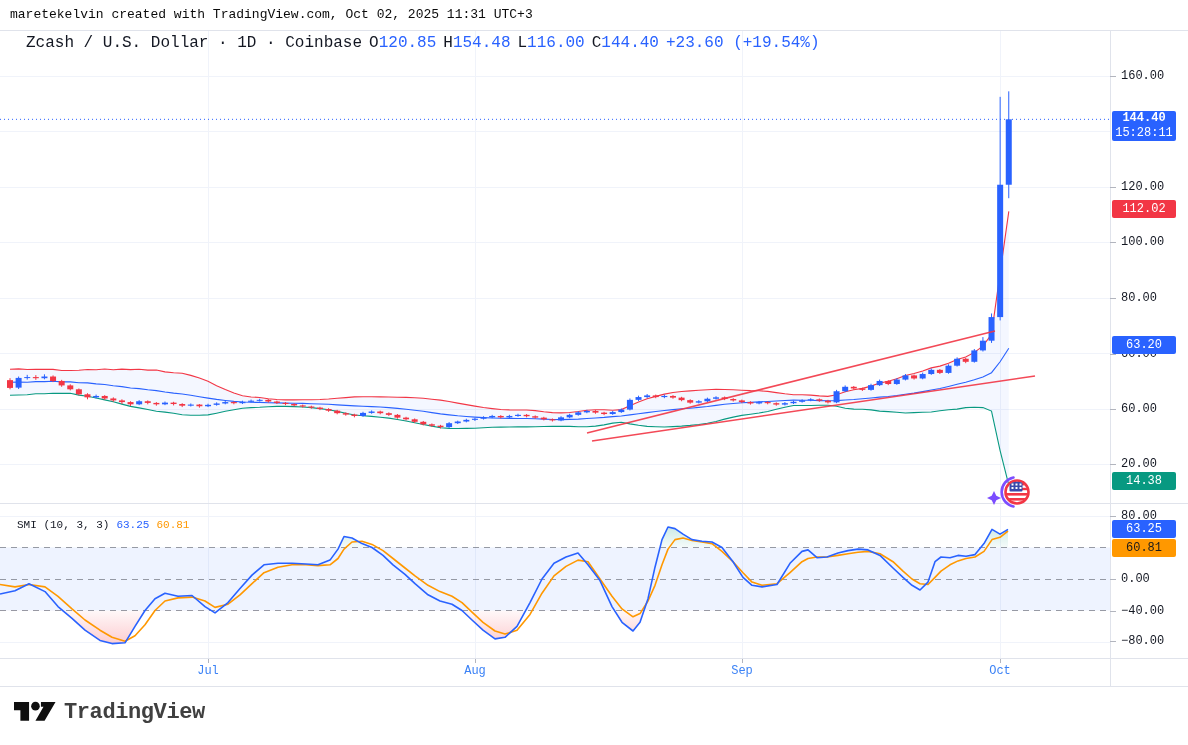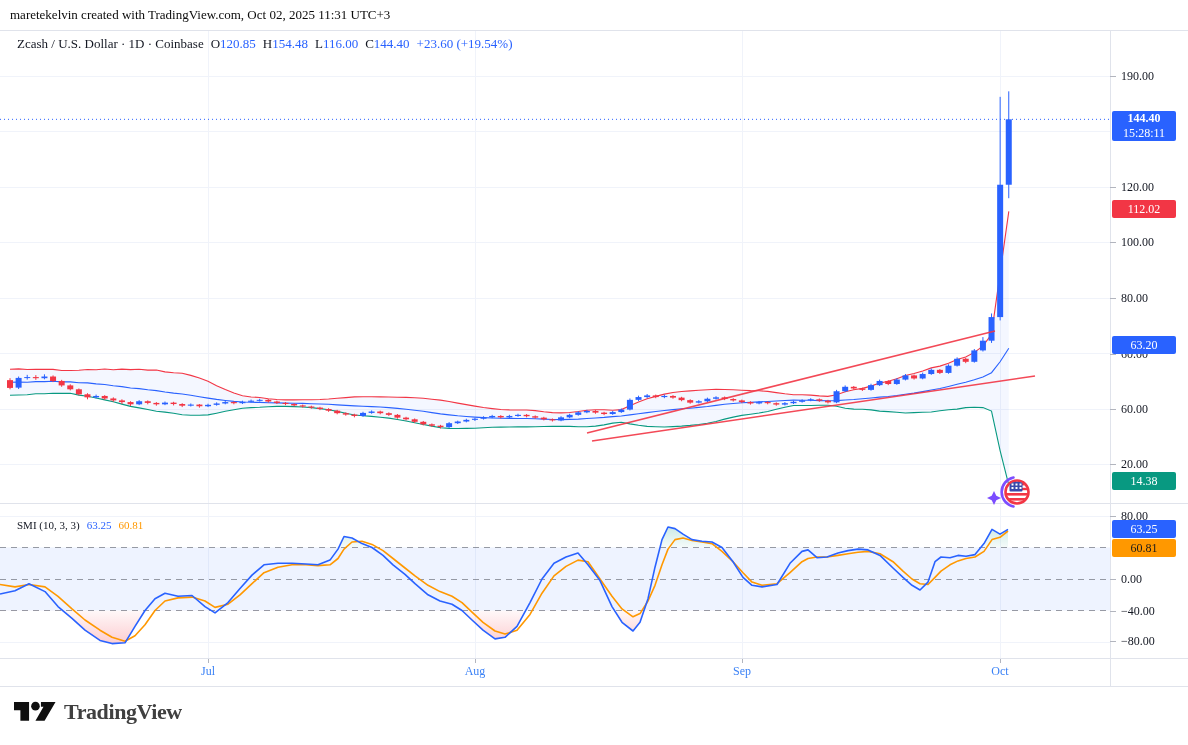--- a/index.html
+++ b/index.html
@@ -1,20 +1,20 @@
 <!DOCTYPE html>
 <html><head>
 <meta charset="utf-8">
 <style>
   html,body{margin:0;padding:0;background:#fff;}
   .stage{position:relative;width:1188px;height:745px;background:#fff;overflow:hidden;
-         font-family:Liberation Serif, serif;color:#131722;}
+         font-family:Liberation Mono, monospace;color:#131722;}
   .watermark{position:absolute;left:10px;top:7px;font-size:13px;color:#0b0b0b;white-space:nowrap;}
   svg.chartsvg{position:absolute;left:0;top:0;}
-  .legend{position:absolute;left:17px;top:36px;font-size:13px;line-height:15px;white-space:nowrap;}
+  .legend{position:absolute;left:26px;top:36px;font-size:16px;line-height:15px;white-space:nowrap;}
   .legend .row{margin-bottom:2px;}
   .legend .t{color:#131722;}
   .legend .b{color:#2962FF;}
   .legend .r{color:#F23645;}
   .legend .g{color:#089981;}
   .legend .o{color:#FF9800;}
   .legend .pair{margin-left:7px;}
   .smi-legend{position:absolute;left:17px;top:518px;font-size:11px;white-space:nowrap;}
   .axlbl{position:absolute;left:1121px;font-size:12px;color:#131722;transform:translateY(-50%);white-space:nowrap;}
   .tlbl{position:absolute;top:671px;font-size:12px;color:#3b82f6;transform:translate(-50%,-50%);}
@@ -362,21 +362,21 @@
     <div class="row">
       <span class="t">Zcash / U.S. Dollar · 1D · Coinbase</span><span class="pair"></span><span class="t">O</span><span class="b">120.85</span><span class="pair"></span><span class="t">H</span><span class="b">154.48</span><span class="pair"></span><span class="t">L</span><span class="b">116.00</span><span class="pair"></span><span class="t">C</span><span class="b">144.40</span><span class="pair"></span><span class="b">+23.60 (+19.54%)</span>
     </div>
   </div>
 
   <div class="smi-legend legend">
     <span class="t">SMI (10, 3, 3)</span><span class="pair"></span><span class="b">63.25</span><span class="pair"></span><span class="o">60.81</span>
   </div>
 
   <div class="hotzone" style="left:1110px;top:30px;width:78px;height:628px;cursor:ns-resize;"></div>
-  <div class="axlbl" style="top:76px">190.00</div>
+  <div class="axlbl" style="top:76px">160.00</div>
   <div class="axlbl" style="top:187px">120.00</div>
   <div class="axlbl" style="top:242px">100.00</div>
   <div class="axlbl" style="top:298px">80.00</div>
   <div class="axlbl" style="top:354px">60.00</div>
   <div class="axlbl" style="top:409px">60.00</div>
   <div class="axlbl" style="top:464px">20.00</div>
 
   <div class="axlbl" style="top:516px">80.00</div>
   <div class="axlbl" style="top:579px">0.00</div>
   <div class="axlbl" style="top:611px">−40.00</div>

